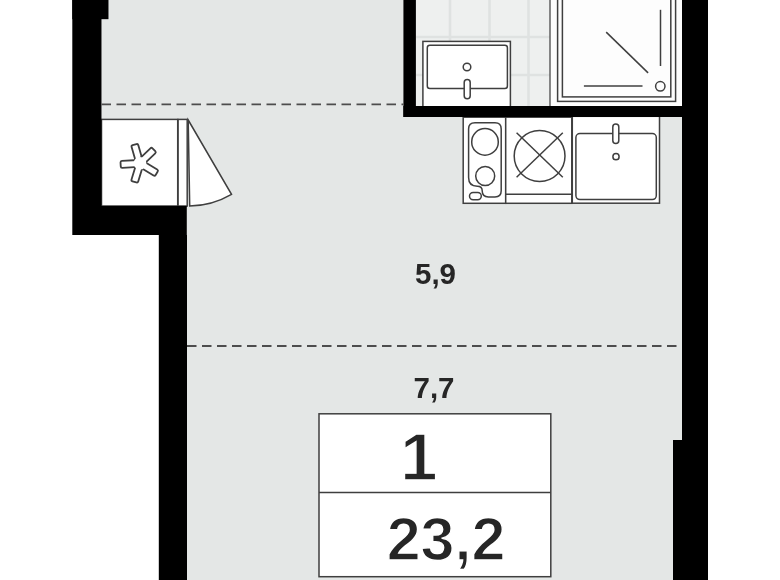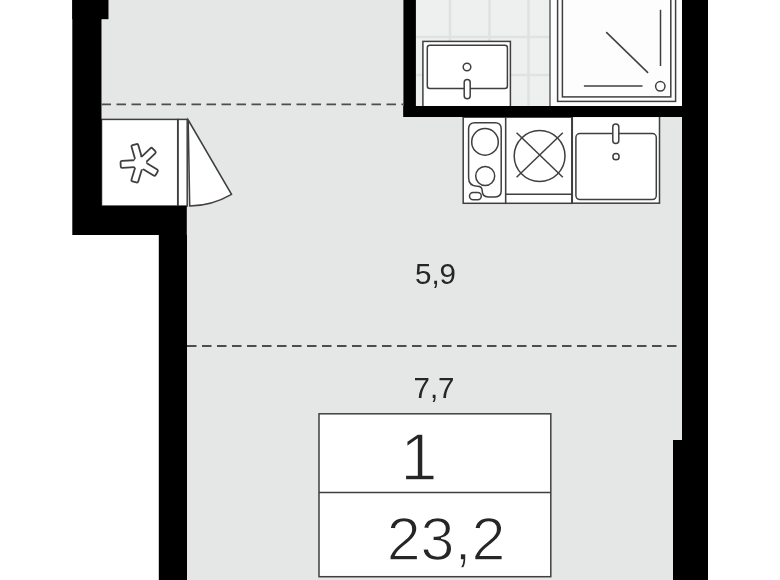--- a/index.html
+++ b/index.html
@@ -1,16 +1,16 @@
 <!DOCTYPE html>
 <html><head>
 <meta charset="utf-8">
 <style>
   html,body{margin:0;padding:0;background:#fff;}
-  .wrap{width:780px;height:580px;position:relative;overflow:hidden;}
+  .wrap{width:780px;height:580px;position:relative;overflow:hidden;font-weight:bold;}
   text{font-family:"Liberation Sans", sans-serif;fill:#262626;}
 </style>
 </head>
 <body>
 <div class="wrap">
 <svg width="780" height="580" viewBox="0 0 780 580" xmlns="http://www.w3.org/2000/svg" shape-rendering="auto">
 
   <rect x="0" y="0" width="780" height="580" fill="#ffffff"></rect>
 
   <polygon points="108.5,0 403.4,0 403.4,117 682,117 682,440 673,440 673,580 187,580 187,206 101.5,206 101.5,19.2 108.5,19.2" fill="#e4e7e6"></polygon>

